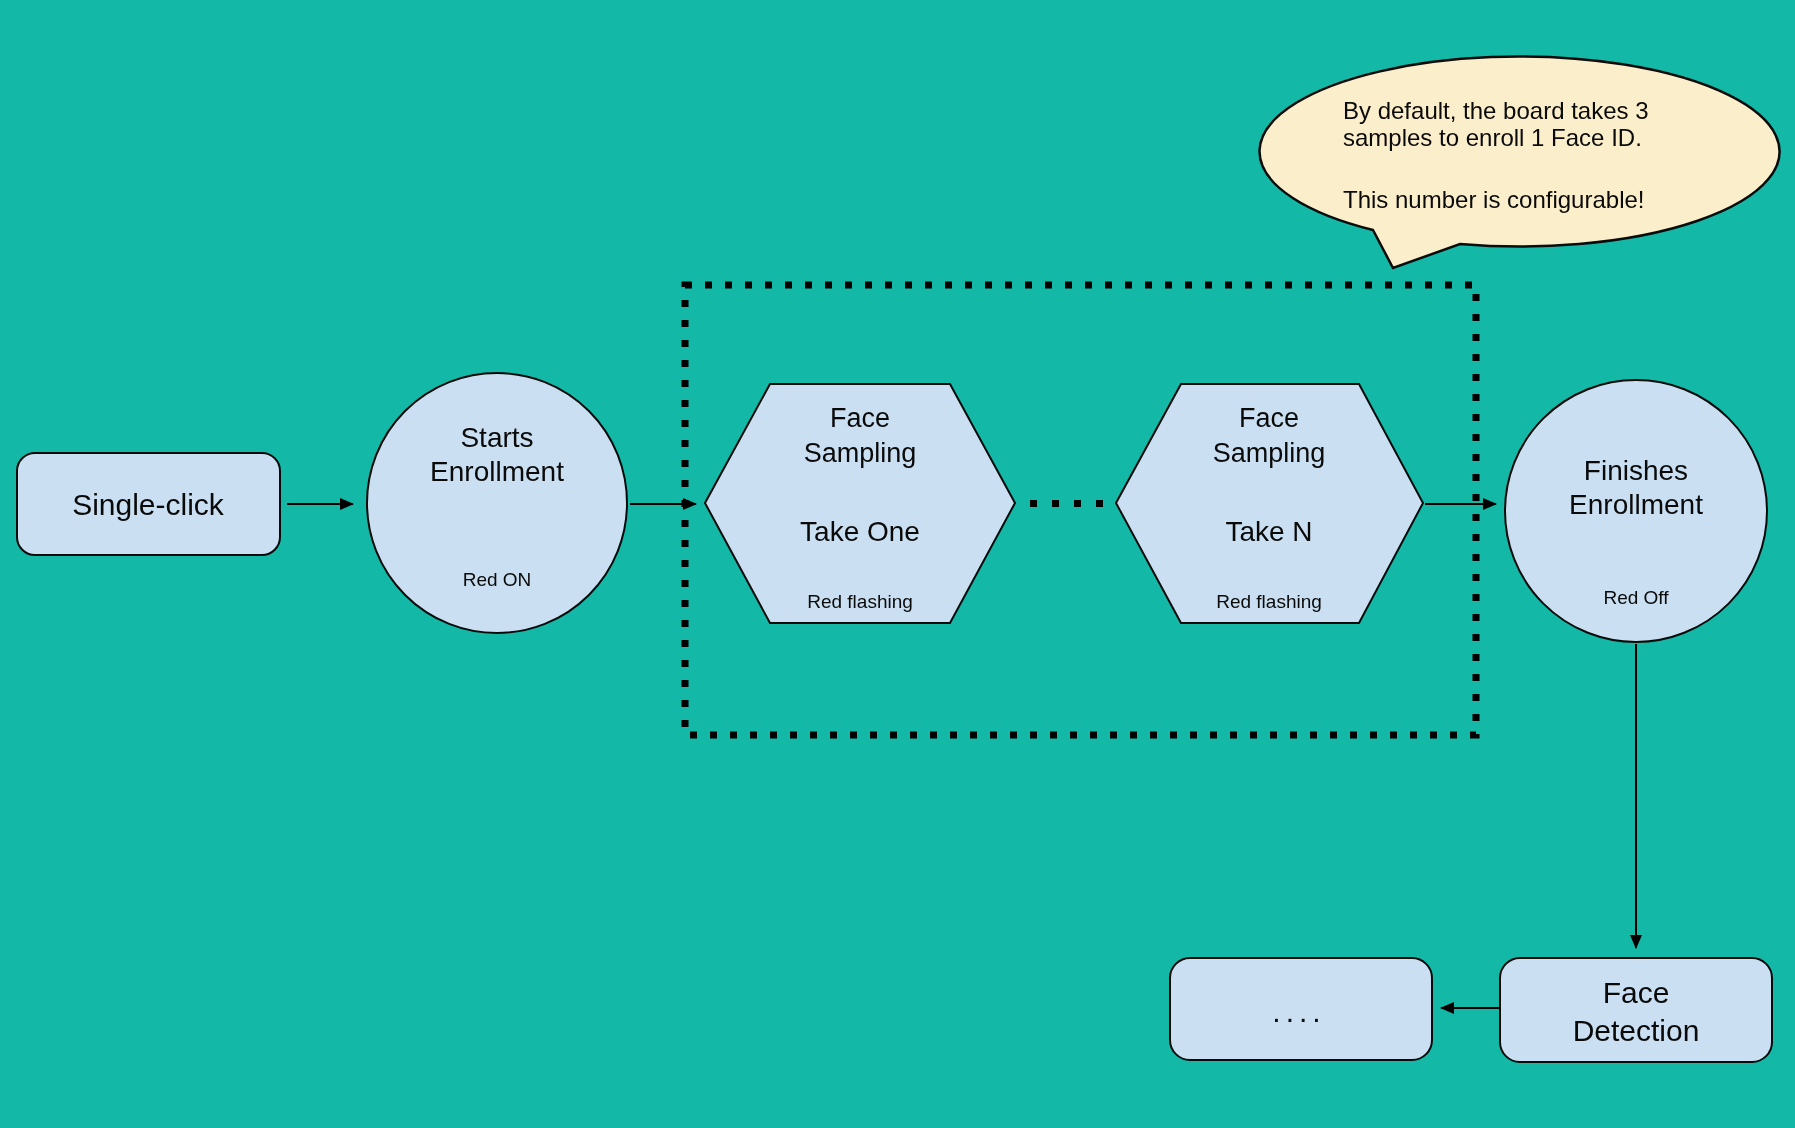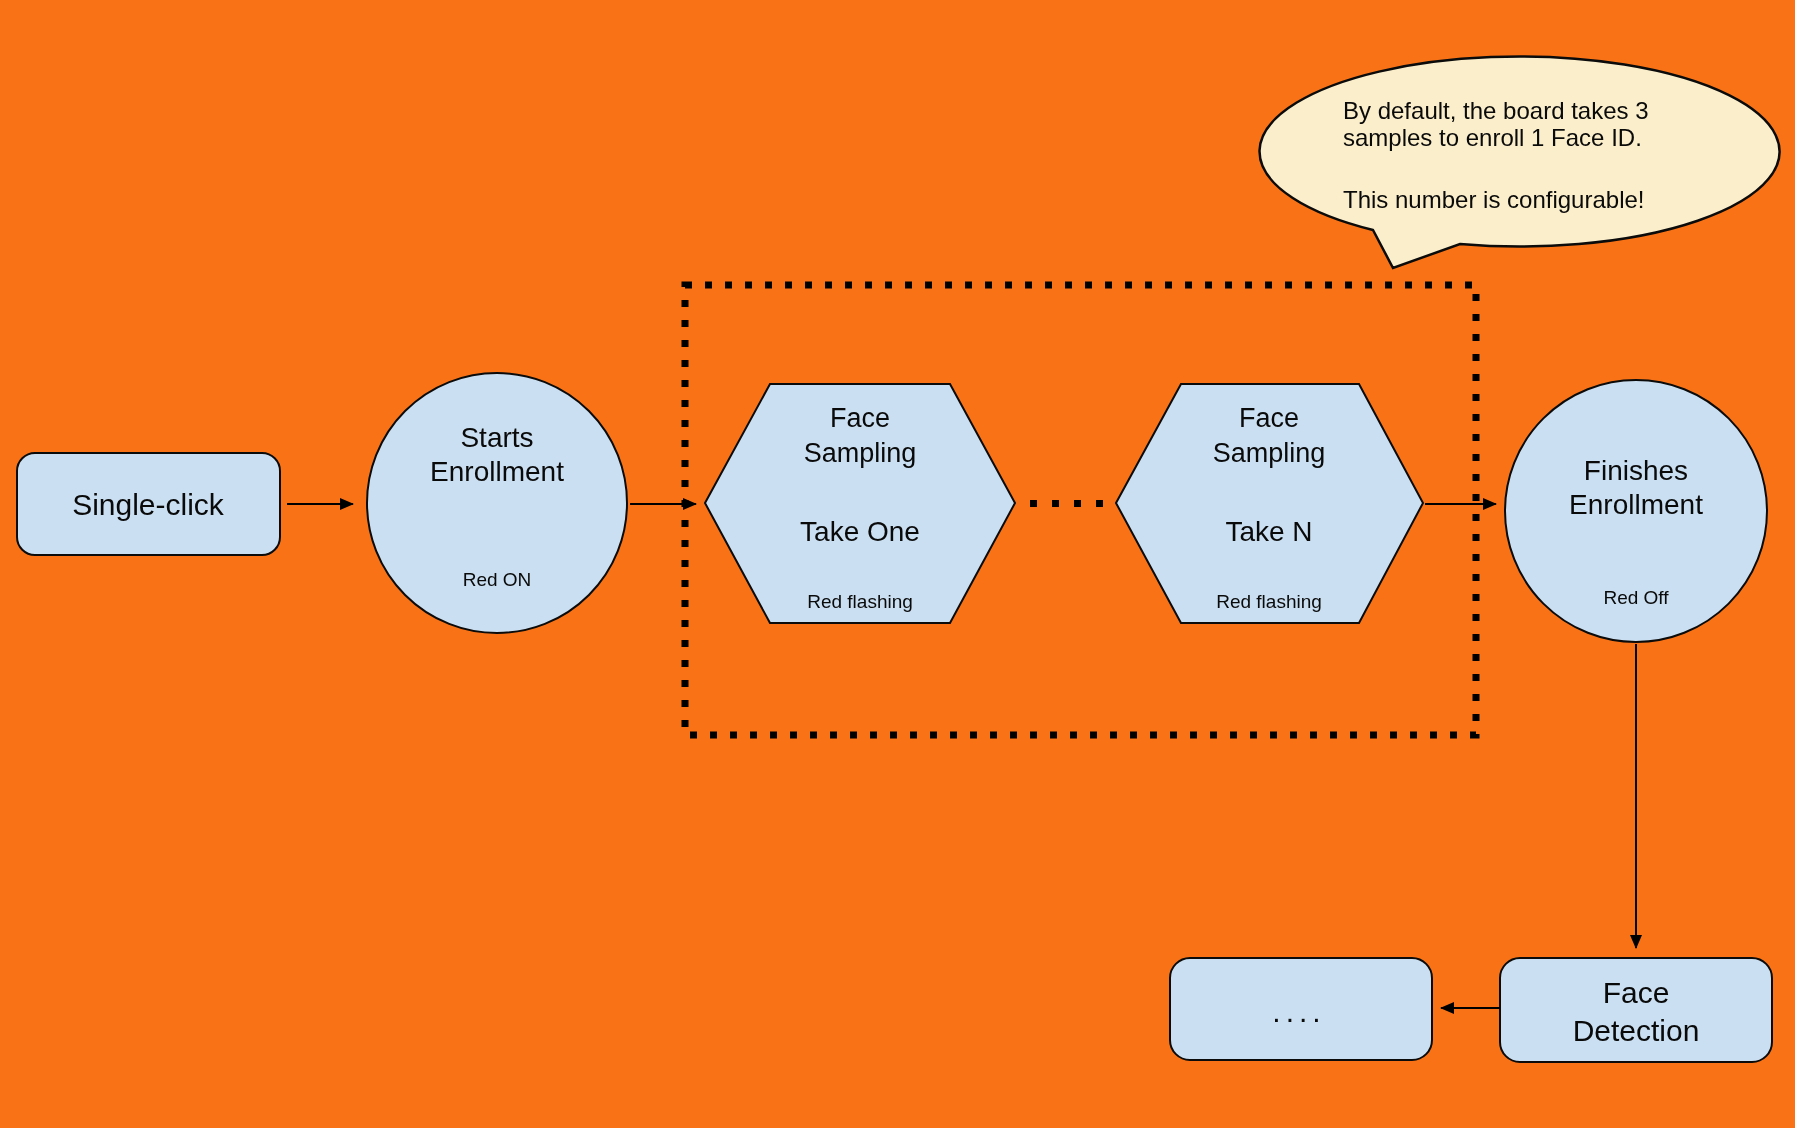--- a/index.html
+++ b/index.html
@@ -5,21 +5,21 @@
   html, body {
     margin: 0;
     padding: 0;
     background: #ffffff;
     font-family: "Liberation Sans", sans-serif;
   }
   .stage {
     position: relative;
     width: 1795px;
     height: 1128px;
-    background: #f97316;
+    background: #14b8a6;
     overflow: hidden;
   }
   svg { display: block; }
   .shape {
     stroke: #0b0b0b;
     stroke-width: 2;
   }
   .bubble {
     stroke: #0b0b0b;
     stroke-width: 2.5;

